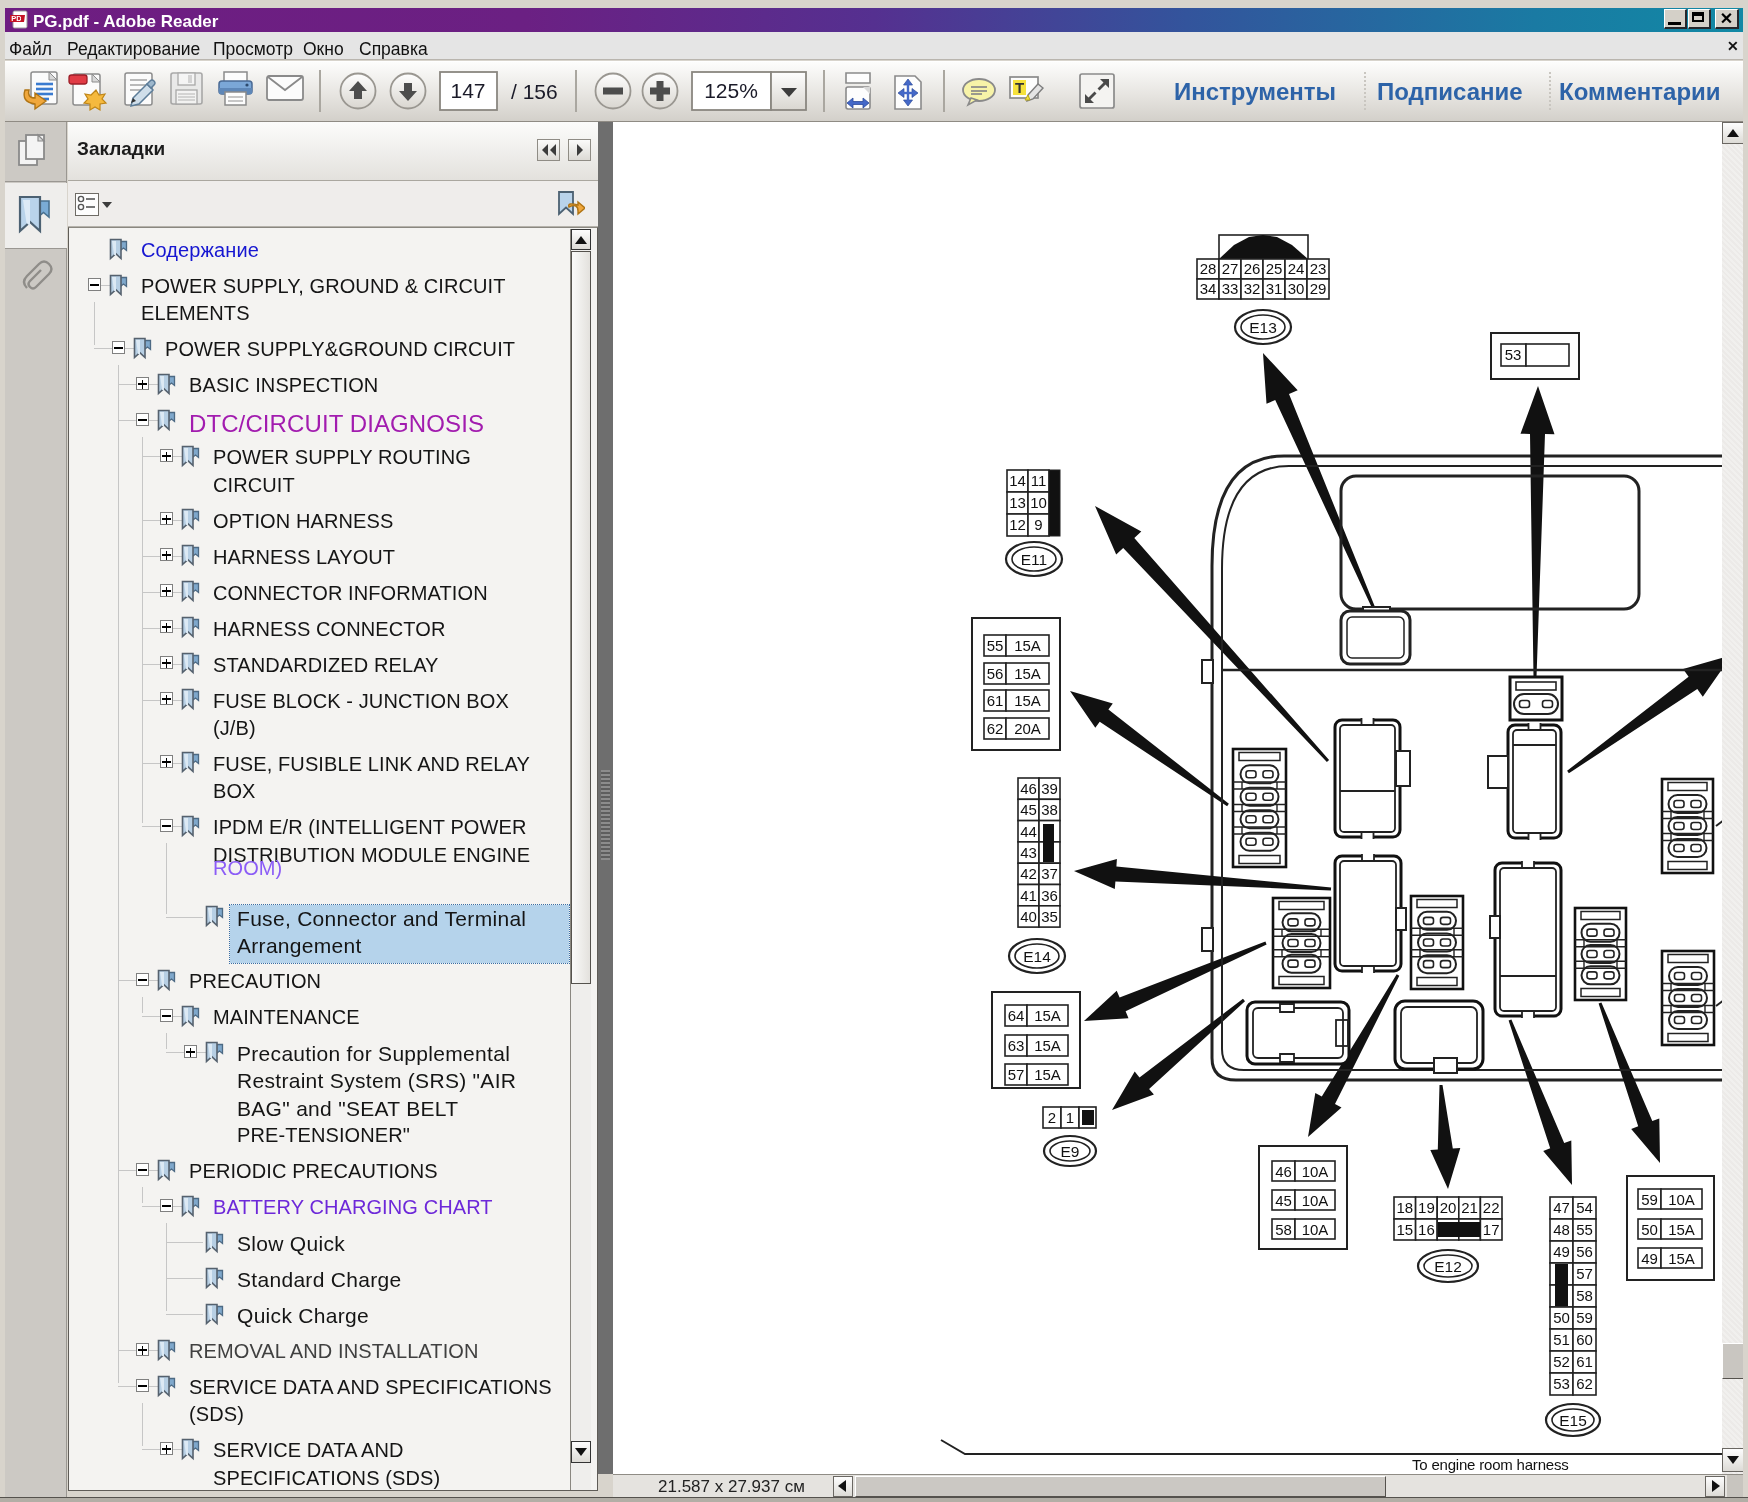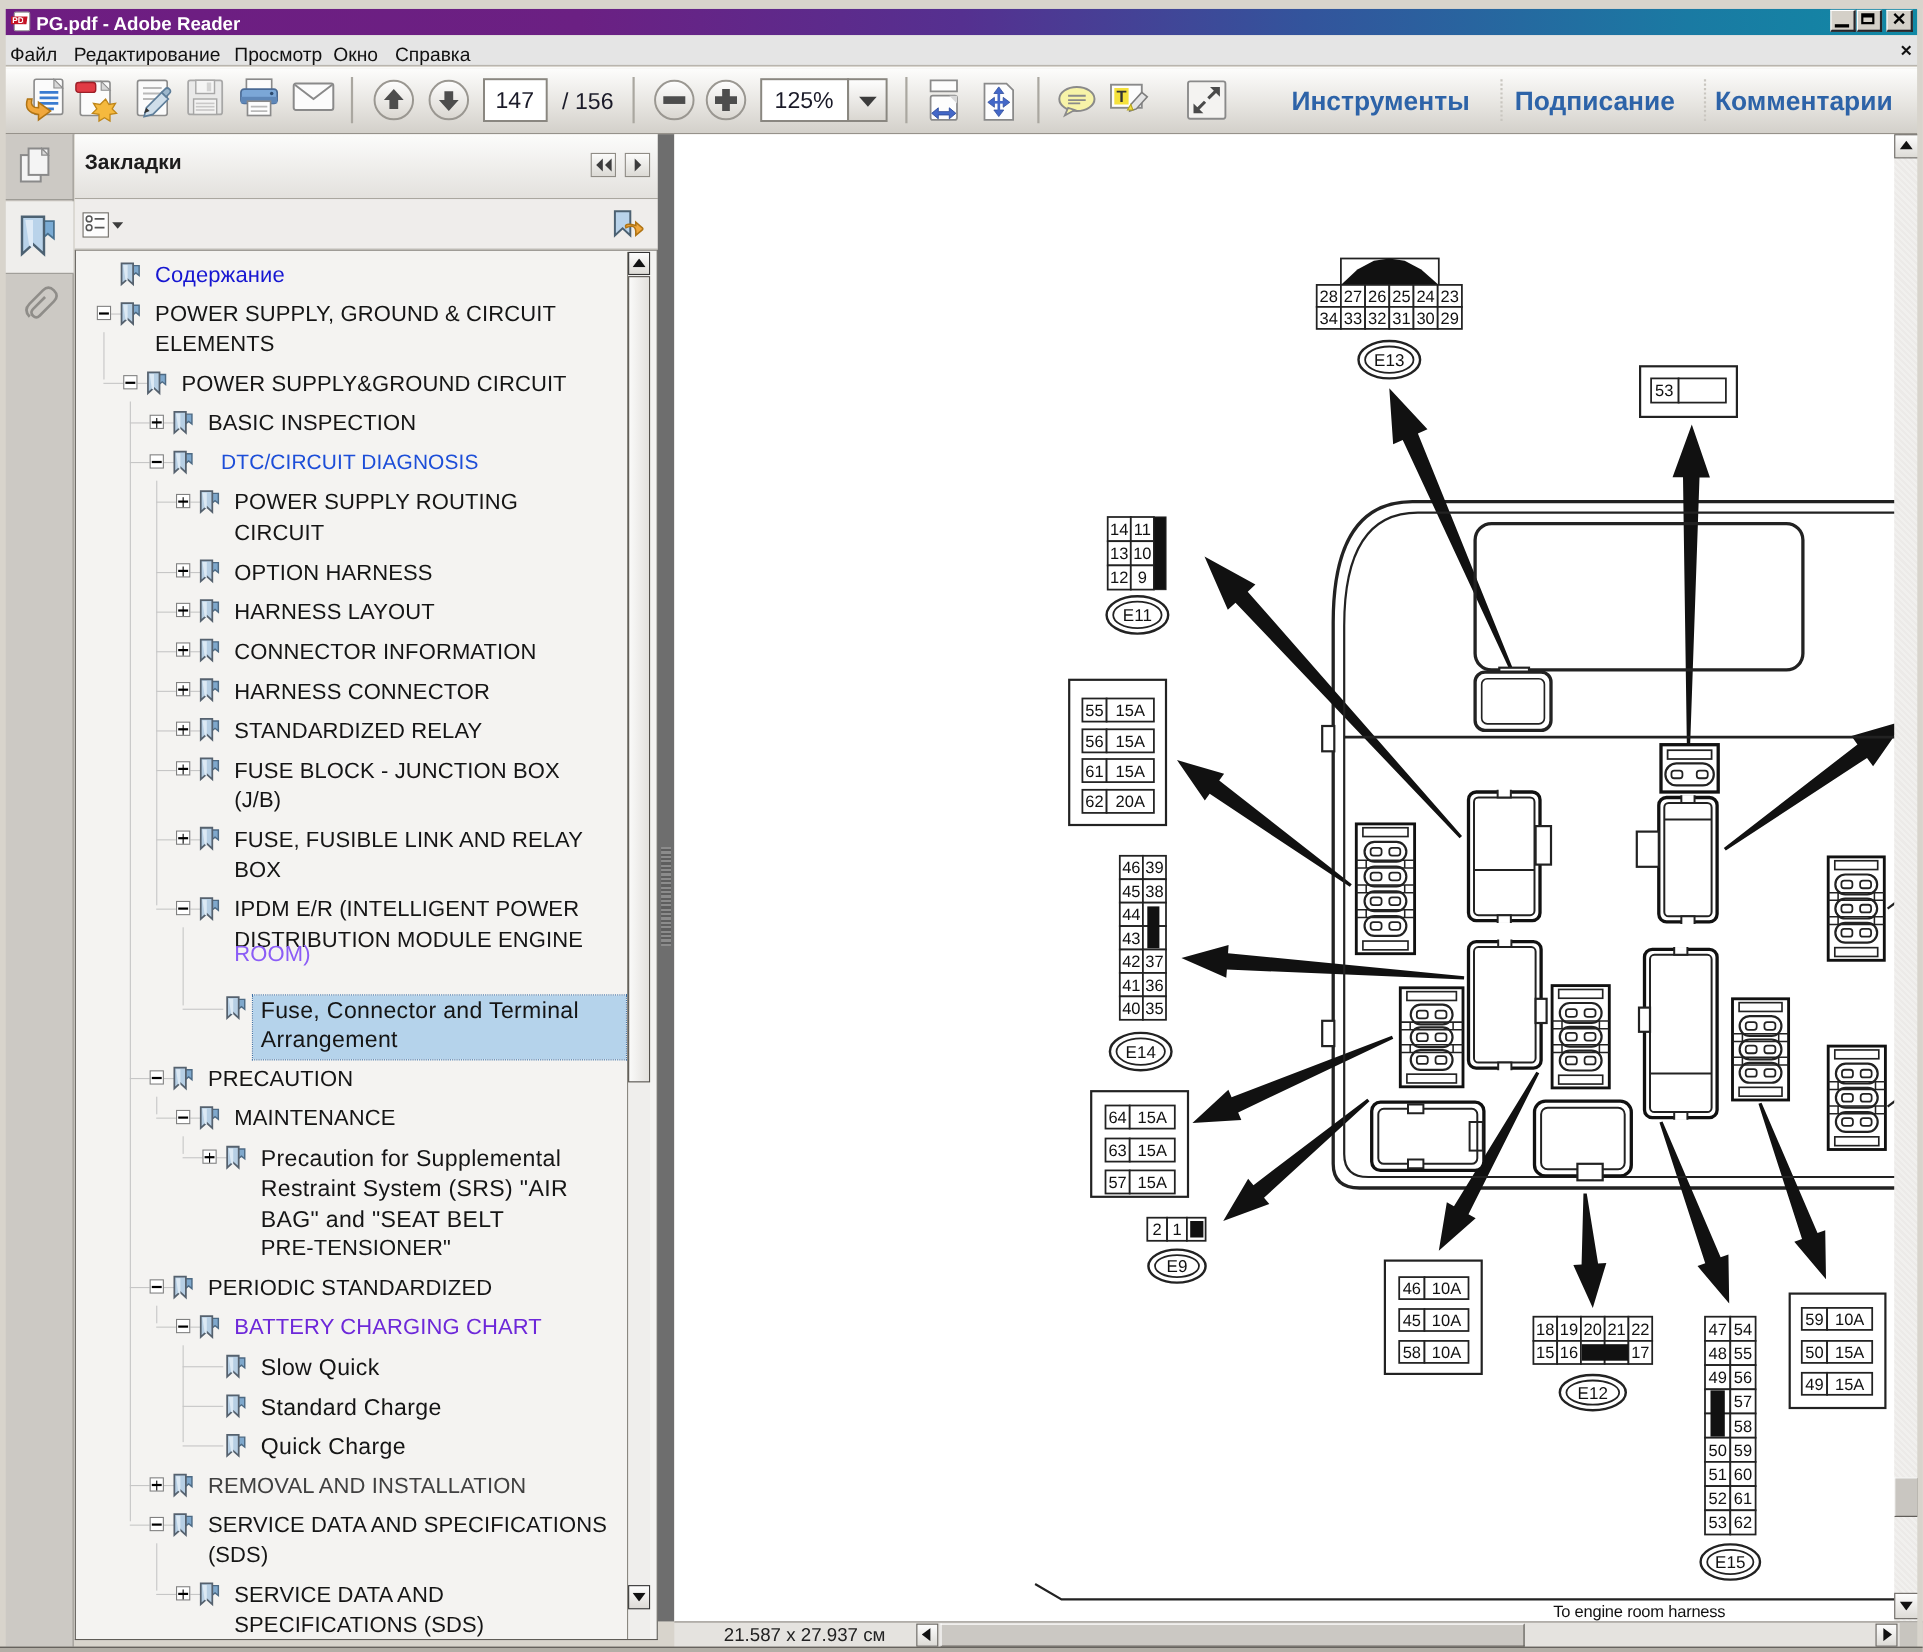--- a/index.html
+++ b/index.html
@@ -300,21 +300,21 @@
       </span>
       <div style="position:absolute;left:188px;top:373.3px;font-size:20px;letter-spacing:.1px;color:#151515;white-space:nowrap">BASIC INSPECTION</div>
       <svg width="20" height="23" viewBox="0 0 20 23" style="position:absolute;left:156px;top:408px">
         <path d="M11.5,3.5 h6 v9 l-3,-2.4 l-3,2.4 z" fill="#7fa8cc" stroke="#4d6a84" stroke-width="1.3"></path>
         <path d="M1.5,1.5 h10.5 v19 l-5.2,-4.8 l-5.3,4.8 z" fill="#b7cfe4" stroke="#55616e" stroke-width="1.6"></path>
         <path d="M3,3 h4 v15 l-2,-1.8 z" fill="#dce9f4"></path>
       </svg>
       <span style="position:absolute;left:135px;top:412px;width:13px;height:13px;background:#fff;border:1px solid #808080">
         <span style="position:absolute;left:1px;top:5.2px;width:9px;height:1.6px;background:#000"></span>
       </span>
-      <div style="position:absolute;left:200px;top:409.3px;font-size:19px;letter-spacing:.1px;color:#1d4ed8;white-space:nowrap">DTC/CIRCUIT DIAGNOSIS</div>
+      <div style="position:absolute;left:188px;top:409.3px;font-size:24px;letter-spacing:.1px;color:#a21caf;white-space:nowrap">DTC/CIRCUIT DIAGNOSIS</div>
       <svg width="20" height="23" viewBox="0 0 20 23" style="position:absolute;left:180px;top:444px">
         <path d="M11.5,3.5 h6 v9 l-3,-2.4 l-3,2.4 z" fill="#7fa8cc" stroke="#4d6a84" stroke-width="1.3"></path>
         <path d="M1.5,1.5 h10.5 v19 l-5.2,-4.8 l-5.3,4.8 z" fill="#b7cfe4" stroke="#55616e" stroke-width="1.6"></path>
         <path d="M3,3 h4 v15 l-2,-1.8 z" fill="#dce9f4"></path>
       </svg>
       <span style="position:absolute;left:159px;top:448px;width:13px;height:13px;background:#fff;border:1px solid #808080">
         <span style="position:absolute;left:1px;top:5.2px;width:9px;height:1.6px;background:#000"></span>
         <span style="position:absolute;left:4.7px;top:1.5px;width:1.6px;height:9px;background:#000"></span>
       </span>
       <div style="position:absolute;left:212px;top:445.3px;font-size:20px;letter-spacing:.1px;color:#151515;white-space:nowrap">POWER SUPPLY ROUTING</div>
@@ -441,21 +441,21 @@
       <div style="position:absolute;left:236px;top:1095.7px;font-size:21px;letter-spacing:.3px;color:#151515;white-space:nowrap">BAG" and "SEAT BELT</div>
       <div style="position:absolute;left:236px;top:1123.0px;font-size:20px;letter-spacing:.1px;color:#151515;white-space:nowrap">PRE-TENSIONER"</div>
       <svg width="20" height="23" viewBox="0 0 20 23" style="position:absolute;left:156px;top:1158px">
         <path d="M11.5,3.5 h6 v9 l-3,-2.4 l-3,2.4 z" fill="#7fa8cc" stroke="#4d6a84" stroke-width="1.3"></path>
         <path d="M1.5,1.5 h10.5 v19 l-5.2,-4.8 l-5.3,4.8 z" fill="#b7cfe4" stroke="#55616e" stroke-width="1.6"></path>
         <path d="M3,3 h4 v15 l-2,-1.8 z" fill="#dce9f4"></path>
       </svg>
       <span style="position:absolute;left:135px;top:1162px;width:13px;height:13px;background:#fff;border:1px solid #808080">
         <span style="position:absolute;left:1px;top:5.2px;width:9px;height:1.6px;background:#000"></span>
       </span>
-      <div style="position:absolute;left:188px;top:1159.0px;font-size:20px;letter-spacing:.1px;color:#151515;white-space:nowrap">PERIODIC STANDARDIZED</div>
+      <div style="position:absolute;left:188px;top:1159.0px;font-size:20px;letter-spacing:.1px;color:#151515;white-space:nowrap">PERIODIC PRECAUTIONS</div>
       <svg width="20" height="23" viewBox="0 0 20 23" style="position:absolute;left:180px;top:1194px">
         <path d="M11.5,3.5 h6 v9 l-3,-2.4 l-3,2.4 z" fill="#7fa8cc" stroke="#4d6a84" stroke-width="1.3"></path>
         <path d="M1.5,1.5 h10.5 v19 l-5.2,-4.8 l-5.3,4.8 z" fill="#b7cfe4" stroke="#55616e" stroke-width="1.6"></path>
         <path d="M3,3 h4 v15 l-2,-1.8 z" fill="#dce9f4"></path>
       </svg>
       <span style="position:absolute;left:159px;top:1198px;width:13px;height:13px;background:#fff;border:1px solid #808080">
         <span style="position:absolute;left:1px;top:5.2px;width:9px;height:1.6px;background:#000"></span>
       </span>
       <div style="position:absolute;left:212px;top:1195.0px;font-size:20px;letter-spacing:.1px;color:#6d28d9;white-space:nowrap">BATTERY CHARGING CHART</div>
       <svg width="20" height="23" viewBox="0 0 20 23" style="position:absolute;left:204px;top:1230px">

